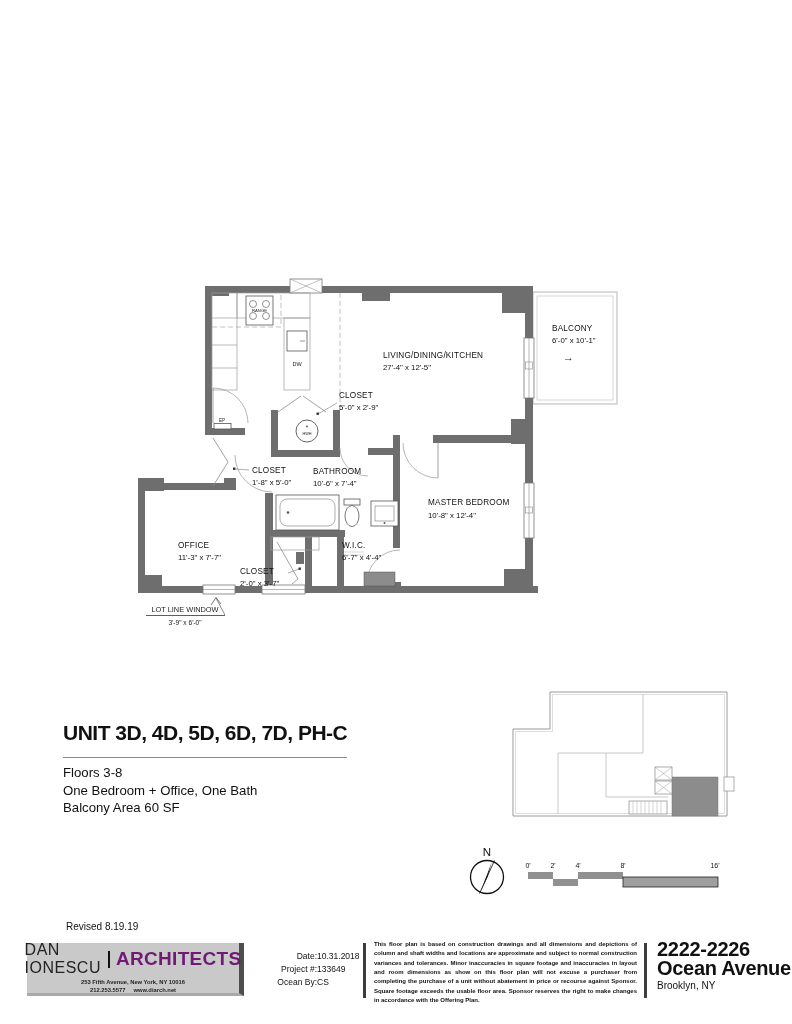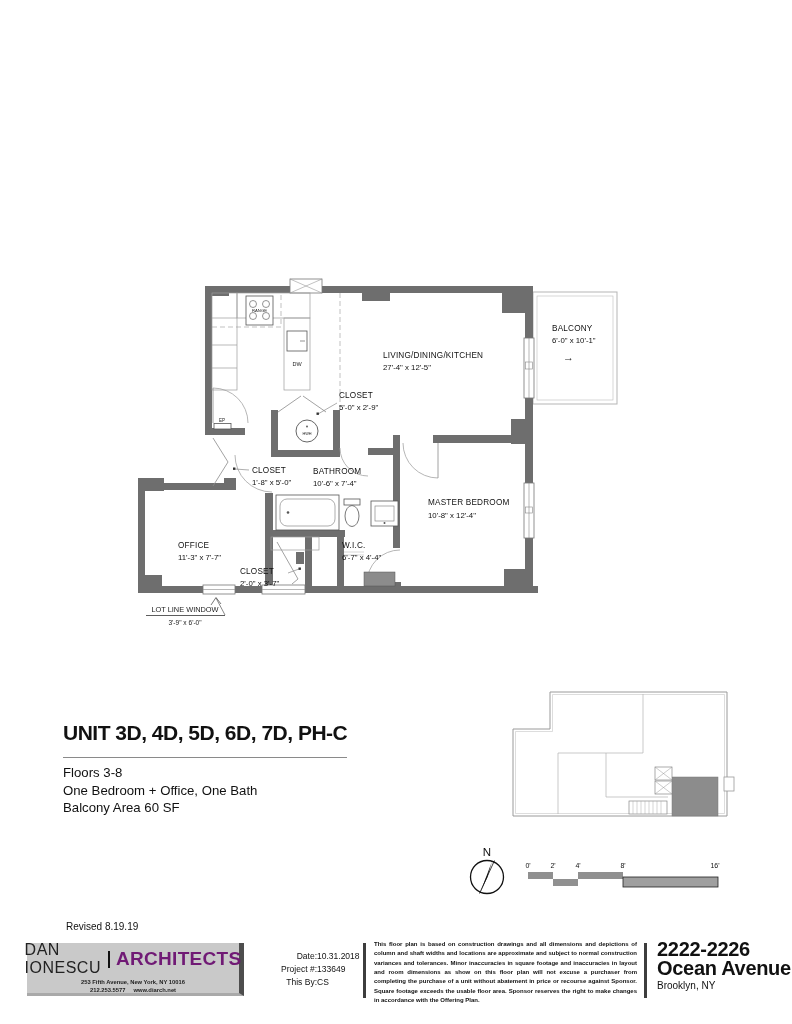--- a/index.html
+++ b/index.html
@@ -314,21 +314,21 @@
       <span>212.253.5577</span><span class="web">www.diarch.net</span>
     </div>
   </div>
 </div>
 
 <div class="vbar vbar1"></div>
 
 <div class="date-block">
   <div><span class="flabel">Date:</span><span>10.31.2018</span></div>
   <div><span class="flabel">Project #:</span><span>133649</span></div>
-  <div><span class="flabel">This By:</span><span>CS</span></div>
+  <div><span class="flabel">Ocean By:</span><span>CS</span></div>
 </div>
 
 <div class="disclaimer">This floor plan is based on construction drawings and all dimensions and depictions of column and shaft widths and locations are approximate and subject to normal construction variances and tolerances. Minor inaccuracies in square footage and inaccuracies in layout and room dimensions as show on this floor plan will not excuse a purchaser from completing the purchase of a unit without abatement in price or recourse against Sponsor. Square footage exceeds the usable floor area. Sponsor reserves the right to make changes in accordance with the Offering Plan.</div>
 
 <div class="vbar vbar2"></div>
 
 <div class="addr-block">
   <div class="addr-1">2222-2226</div>
   <div class="addr-2">Ocean Avenue</div>
   <div class="addr-city">Brooklyn, NY</div>

